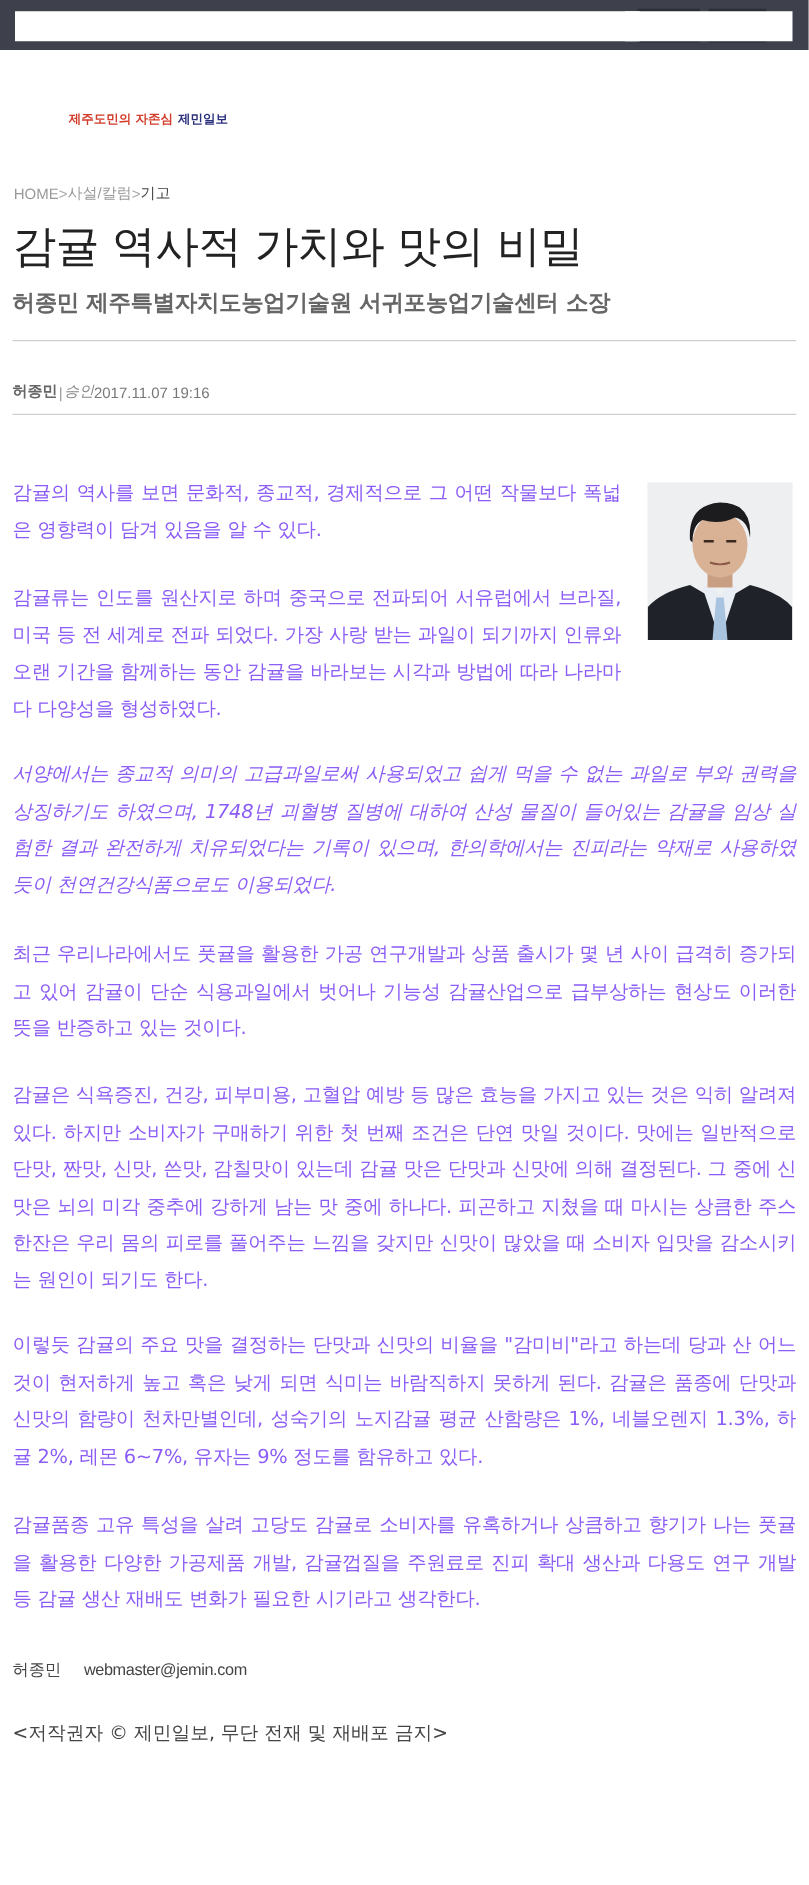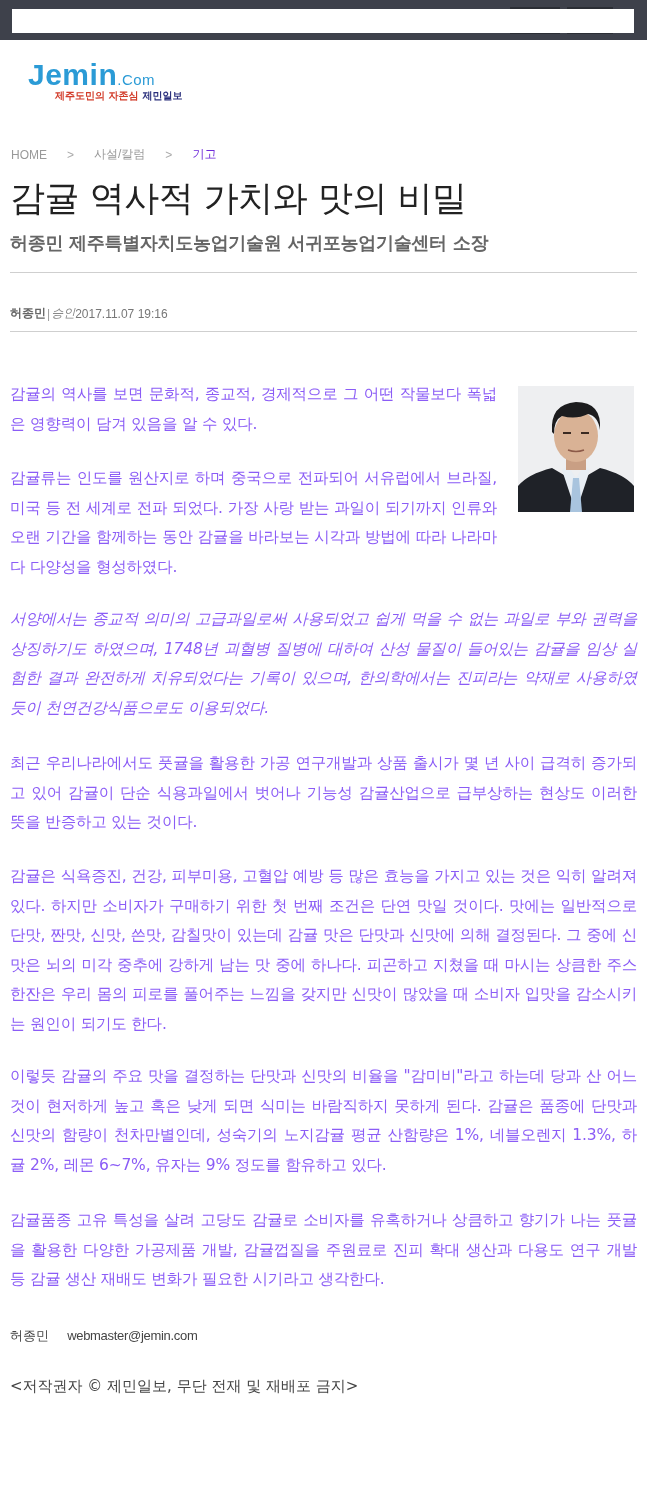--- a/index.html
+++ b/index.html
@@ -12,23 +12,23 @@
     .topbar .btn-b { position: absolute; left: 567px; top: 7px; width: 46px; height: 27px; background: #2b2e35; }
     .topbar .search-box-ext { position: absolute; left: 500px; top: 9px; width: 134px; height: 24px; background: #fff; }
 
     .logo { position: absolute; left: 28px; top: 60px; width: 150px; height: 50px; }
     .logo .logo-main { position: absolute; left: 0; top: 0; font-family: "Liberation Sans", sans-serif; font-size: 30px; font-weight: bold; color: #2b9bd6; letter-spacing: 0.5px; line-height: 30px; }
     .logo .logo-com { font-size: 15px; font-weight: normal; color: #2b9bd6; }
     .logo .logo-sub { position: absolute; left: 6px; top: 30px; font-size: 10px; font-weight: bold; line-height: 12px; white-space: nowrap; }
     .logo .logo-sub .red { color: #d23c2a; margin-left: 21px; }
     .logo .logo-sub .navy { color: #2a2f7c; margin-left: 4px; }
 
-    .breadcrumb { position: absolute; left: 11px; top: 146px; font-size: 12px; color: #999; display: flex; align-items: center; gap: 20px; font-family: "Liberation Sans", sans-serif; }
+    .breadcrumb { position: absolute; left: 11px; top: 146px; font-size: 12px; color: #999; display: flex; align-items: center; gap: 0; font-family: "Liberation Sans", sans-serif; }
     .breadcrumb .sep { color: #aaa; font-size: 12px; }
-    .breadcrumb .current { color: #6d28d9; }
+    .breadcrumb .current { color: #404040; }
 
     .title { position: absolute; left: 10px; top: 176px; font-size: 35px; color: #222; font-weight: normal; letter-spacing: -0.5px; line-height: 44px; white-space: nowrap; }
     .subtitle { position: absolute; left: 10px; top: 230px; font-size: 18px; font-weight: bold; color: #666; line-height: 26px; white-space: nowrap; letter-spacing: -0.3px; text-align: center; }
 
     .divider { position: absolute; left: 10px; width: 627px; height: 1px; background: #cfcfcf; }
     .divider.d1 { top: 272px; }
     .divider.d2 { top: 331px; }
 
     .byline { position: absolute; left: 10px; top: 305px; font-size: 12px; color: #777; display: flex; align-items: center; white-space: nowrap; font-family: "Liberation Sans", sans-serif; }
     .byline .author { color: #666; font-weight: bold; }
@@ -50,23 +50,20 @@
 <body>
 
 <div class="topbar">
   <div class="btn-a"></div>
   <div class="btn-b"></div>
   <div class="search-box" title=""></div>
   <div class="search-box-ext"></div>
 </div>
 
 <div class="logo">
-  <div class="logo-main">
-    <span>Jemin</span><span class="logo-com">.Com</span>
-  </div>
   <div class="logo-sub">
     <span class="red">제주도민의 자존심</span><span class="navy">제민일보</span>
   </div>
 </div>
 
 <nav class="breadcrumb">
   <span>HOME</span>
   <span class="sep">&gt;</span>
   <span>사설/칼럼</span>
   <span class="sep">&gt;</span>

